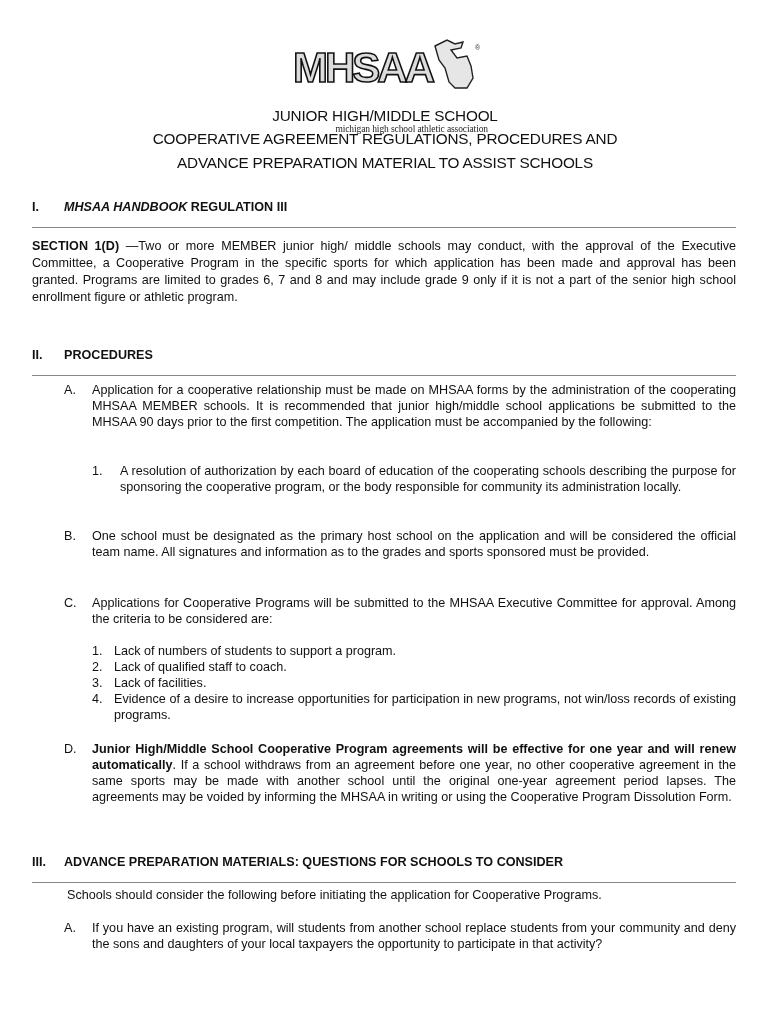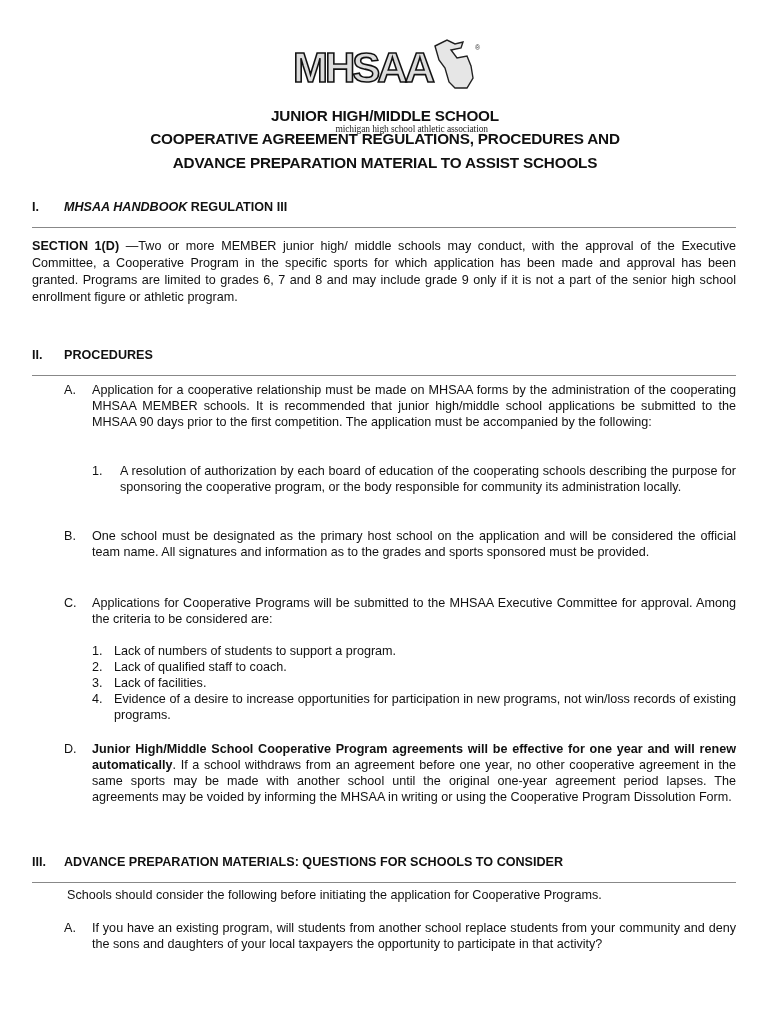--- a/index.html
+++ b/index.html
@@ -3,21 +3,21 @@
   <meta charset="utf-8">
   <style>
     html, body { margin: 0; padding: 0; background: #ffffff; }
     body {
       width: 770px; height: 1024px; overflow: hidden; position: relative;
       font-family: "Liberation Sans", sans-serif; color: #111;
       font-size: 12.6px; line-height: 16px;
     }
     .logo { position: absolute; left: 285px; top: 38px; width: 205px; height: 60px; }
     .logo-tag { position: absolute; left: 288px; top: 85px; width: 200px; text-align: right; font-family: Liberation Serif, serif; font-size: 9.5px; color: #222; letter-spacing: -0.1px; margin-top: 36px; }
-    .title { position: absolute; left: 0; width: 770px; text-align: center; font-weight: bold; font-size: 15.3px; letter-spacing: -0.2px; }
+    .title { position: absolute; left: 0; width: 770px; text-align: center; font-weight: normal; font-size: 15.3px; letter-spacing: -0.2px; }
     .section-head { position: absolute; left: 32px; width: 704px; font-weight: bold; font-size: 12.6px; border-bottom: 1.5px solid #888; padding-bottom: 12px; }
     .section-head .num { display: inline-block; width: 32px; }
     .section-head i { font-weight: bold; }
     .para { position: absolute; text-align: justify; }
     .item { position: absolute; display: flex; }
     .item .lbl { flex: 0 0 auto; }
     .item .txt { text-align: justify; flex: 1; }
   </style>
 </head>
 <body>

